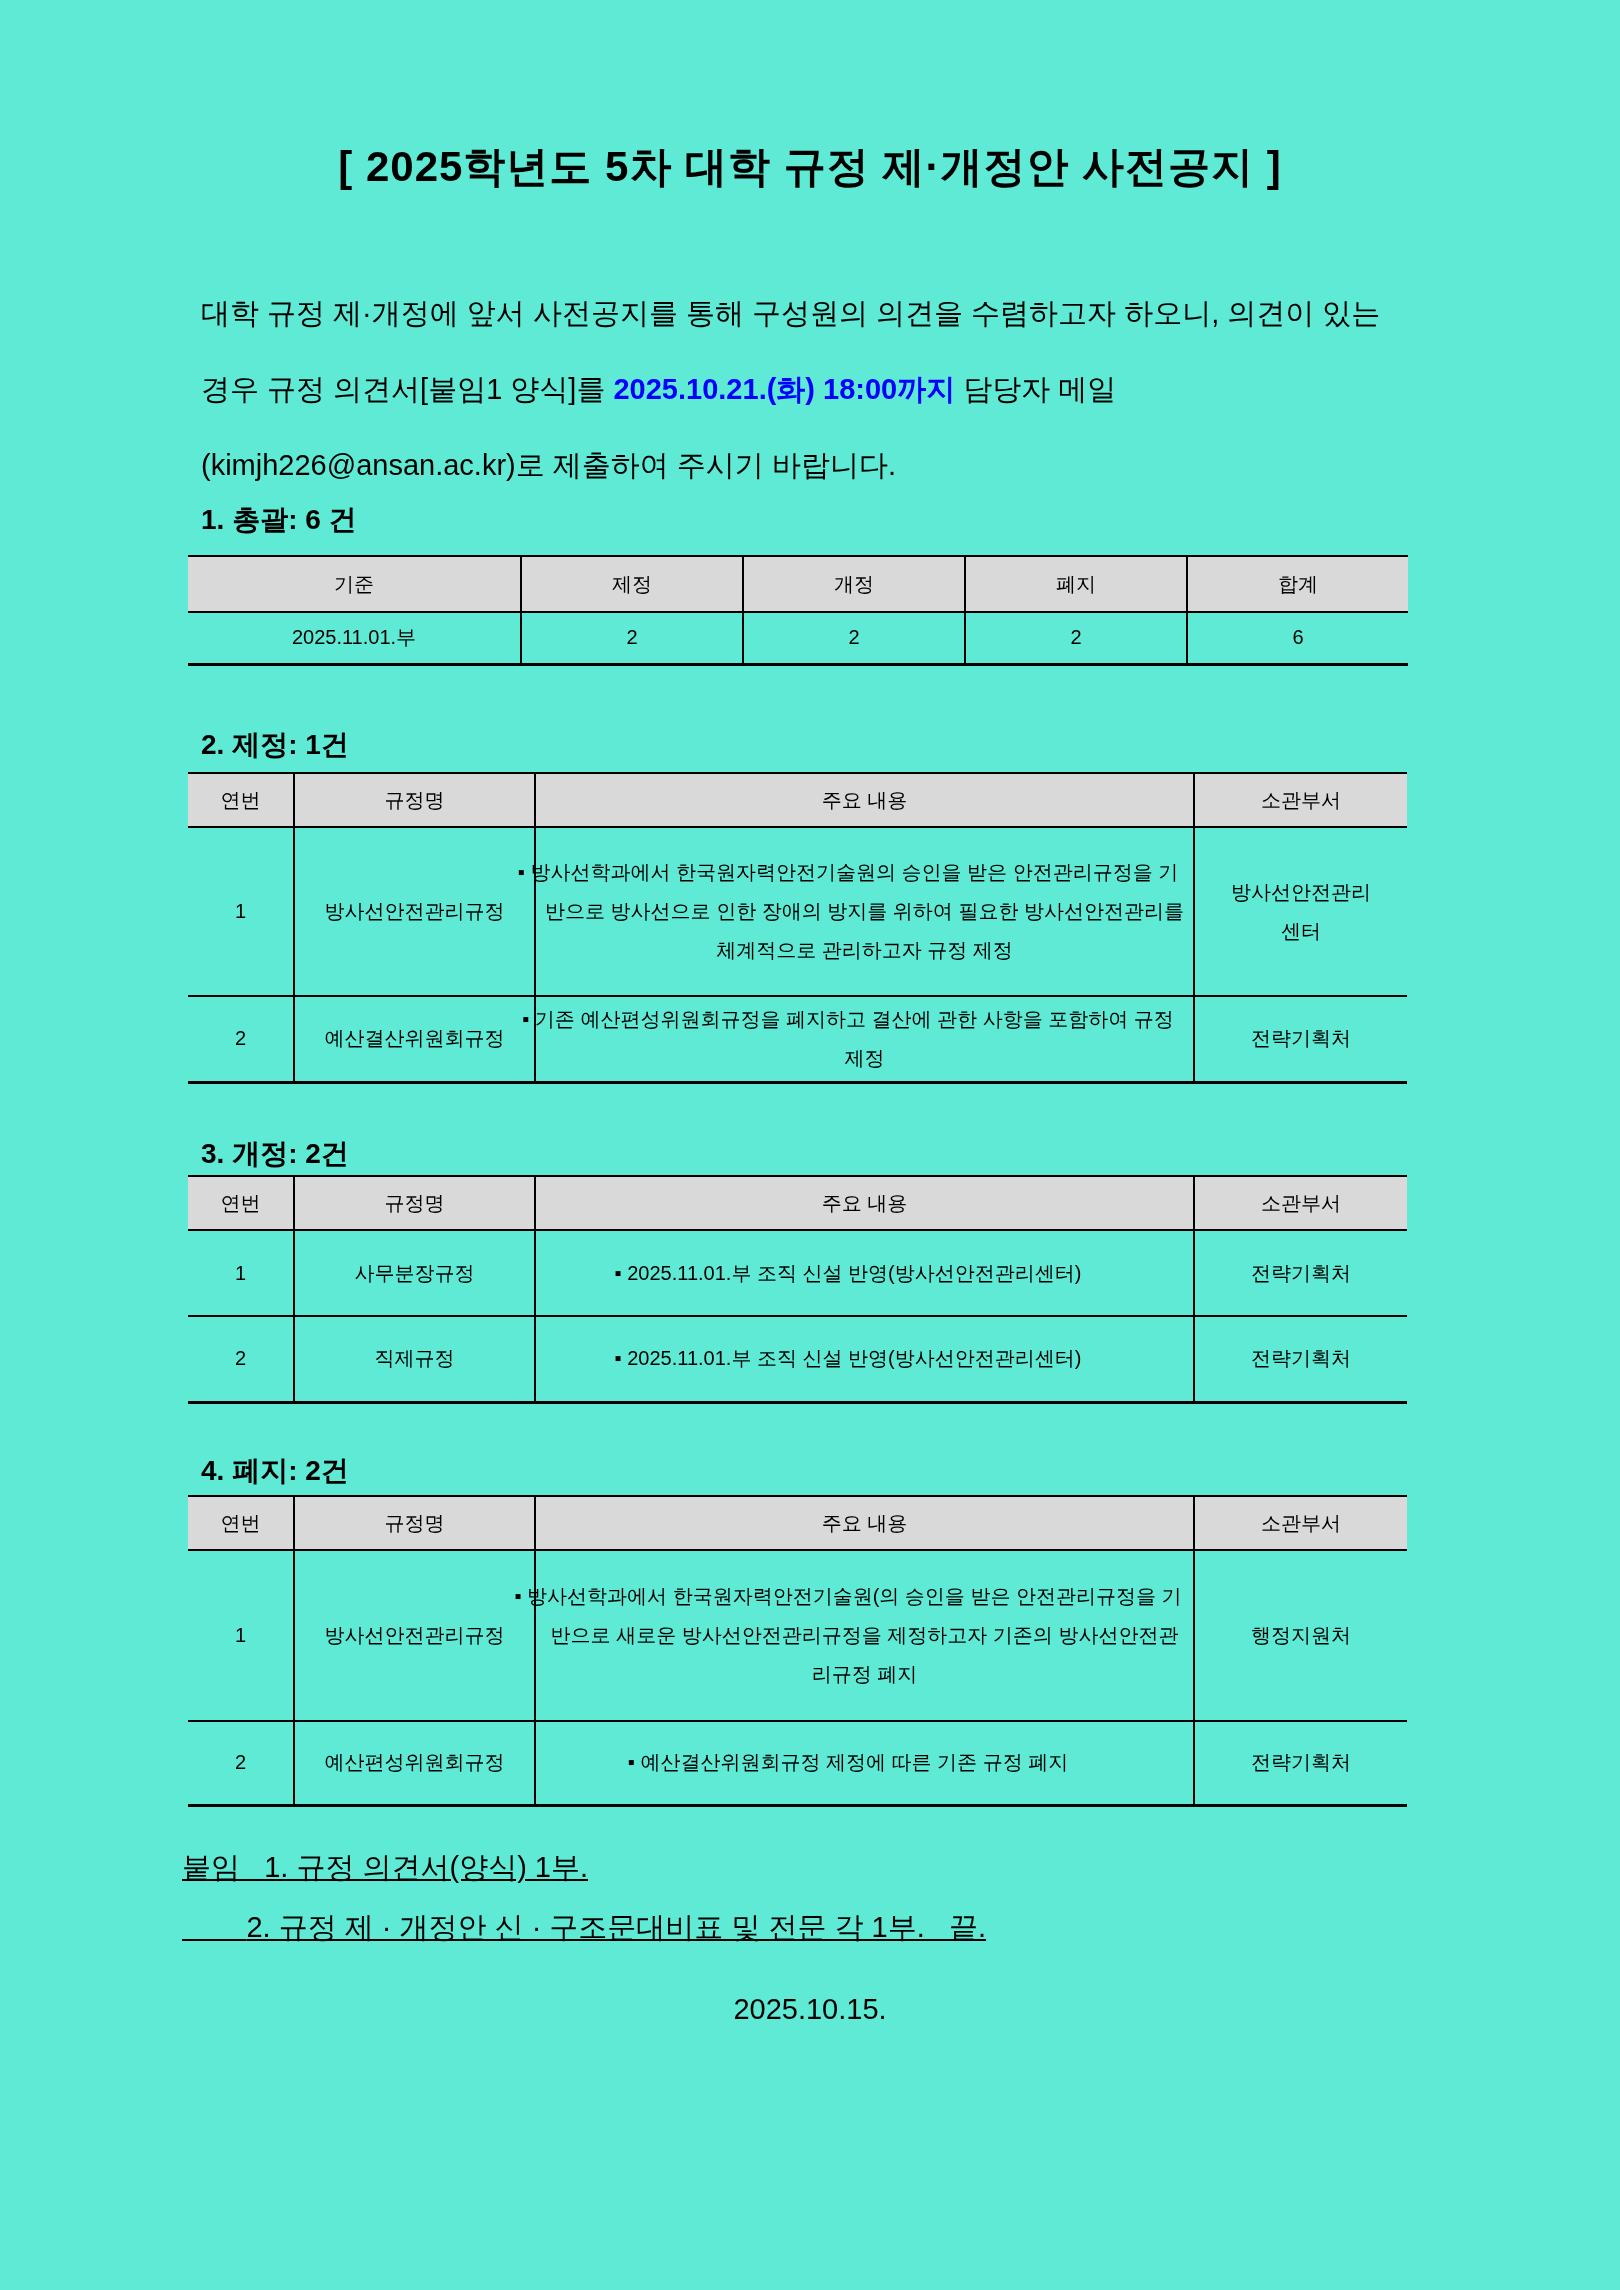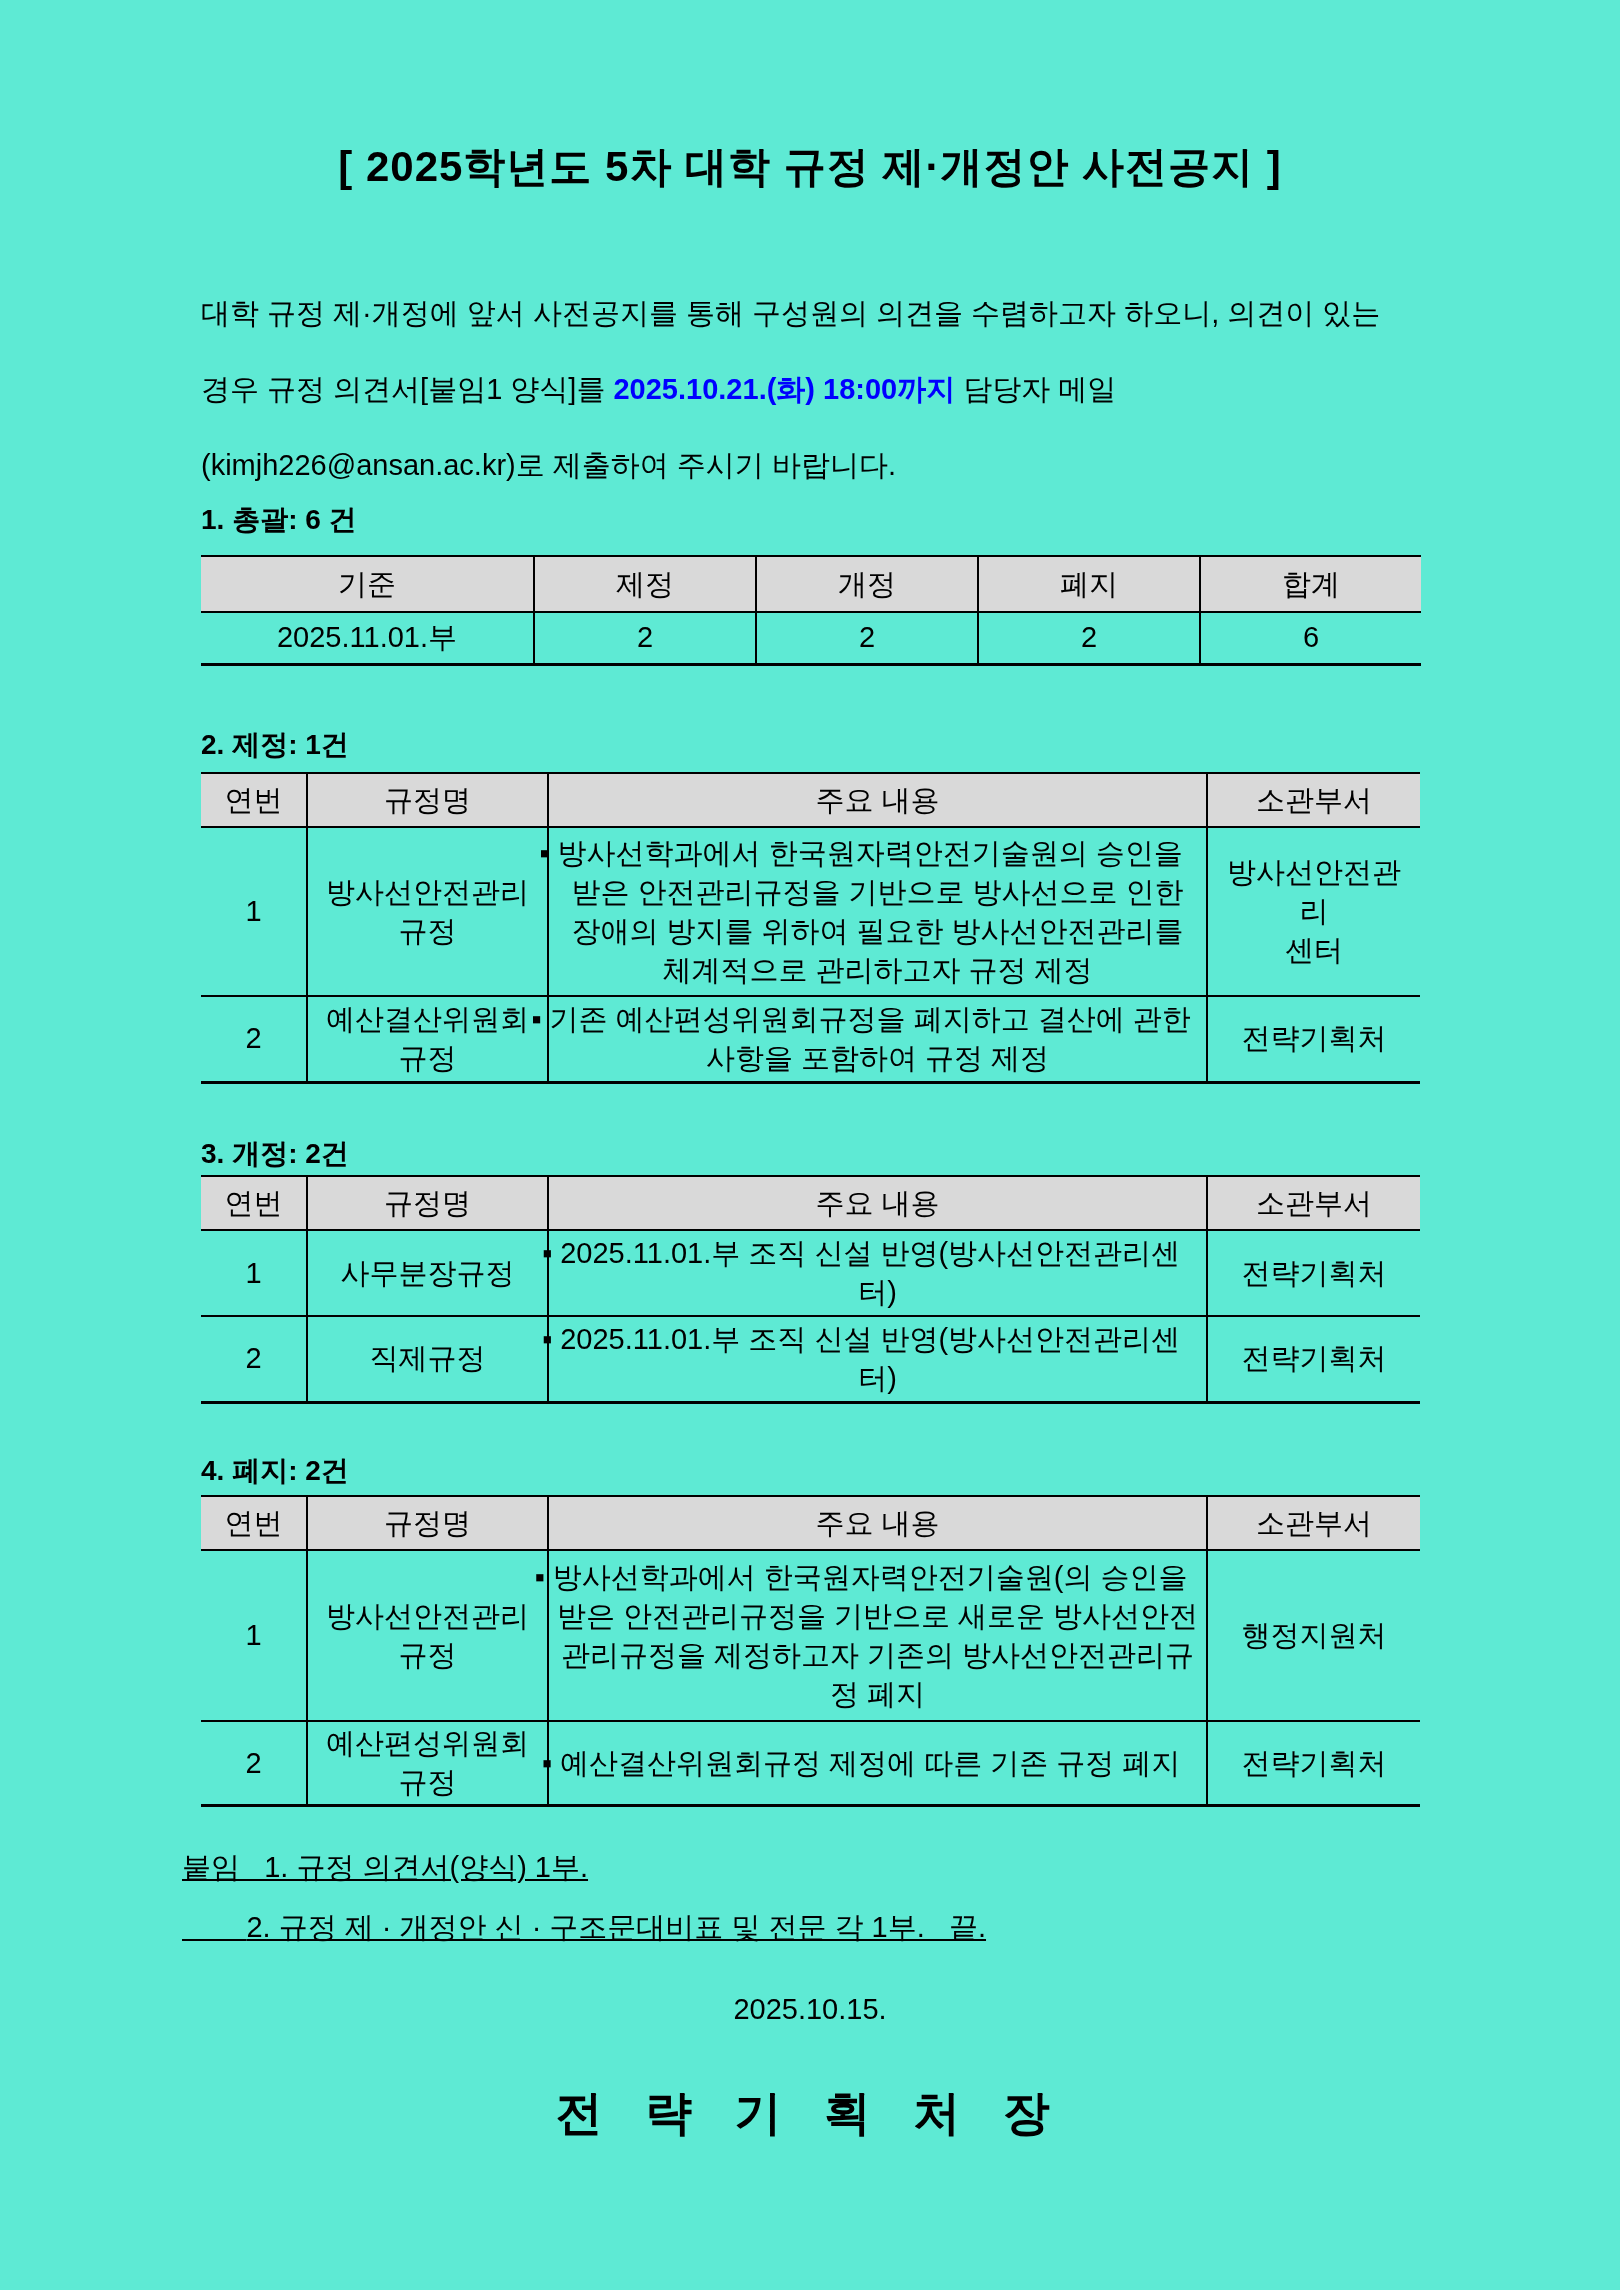--- a/index.html
+++ b/index.html
@@ -23,26 +23,26 @@
   .b { font-weight:normal; }
   .blue { color:#0000ff; font-weight:bold; }
 
   .sec-h { position:absolute; left:201px; font-size:28px; font-weight:bold; }
   #h-overview  { top:501px; }
   #h-enactment { top:726px; }
   #h-amendment { top:1135px; }
   #h-abolition { top:1452px; }
 
   table.doc-table {
-    position:absolute; left:201px;
+    position:absolute; left:188px;
     width:1218px; table-layout:fixed;
     border-collapse:collapse;
     border-top:2.9px solid #000;
     border-bottom:3.9px solid #000;
-    font-size:29px;
+    font-size:20px;
   }
   #t-overview  { top:555px; }
   #t-enactment { top:772px; }
   #t-amendment { top:1175px; }
   #t-abolition { top:1495px; }
 
   .doc-table td {
     border-right:2px solid #000;
     vertical-align:middle;
     text-align:center;
@@ -225,16 +225,15 @@
       <td class="cell-dept">전략기획처</td>
     </tr>
   </tbody>
     </table>
 
   <div class="closing-line" id="attach1">붙임   1. 규정 의견서(양식) 1부.</div>
   <div class="closing-line" id="attach2">        2. 규정 제 · 개정안 신 · 구조문대비표 및 전문 각 1부.   끝.</div>
 
   <div class="date-line">2025.10.15.</div>
 
-  <div class="signature">전 략 기 획 처 장</div>
 
 </div>
 
 
 </body></html>

